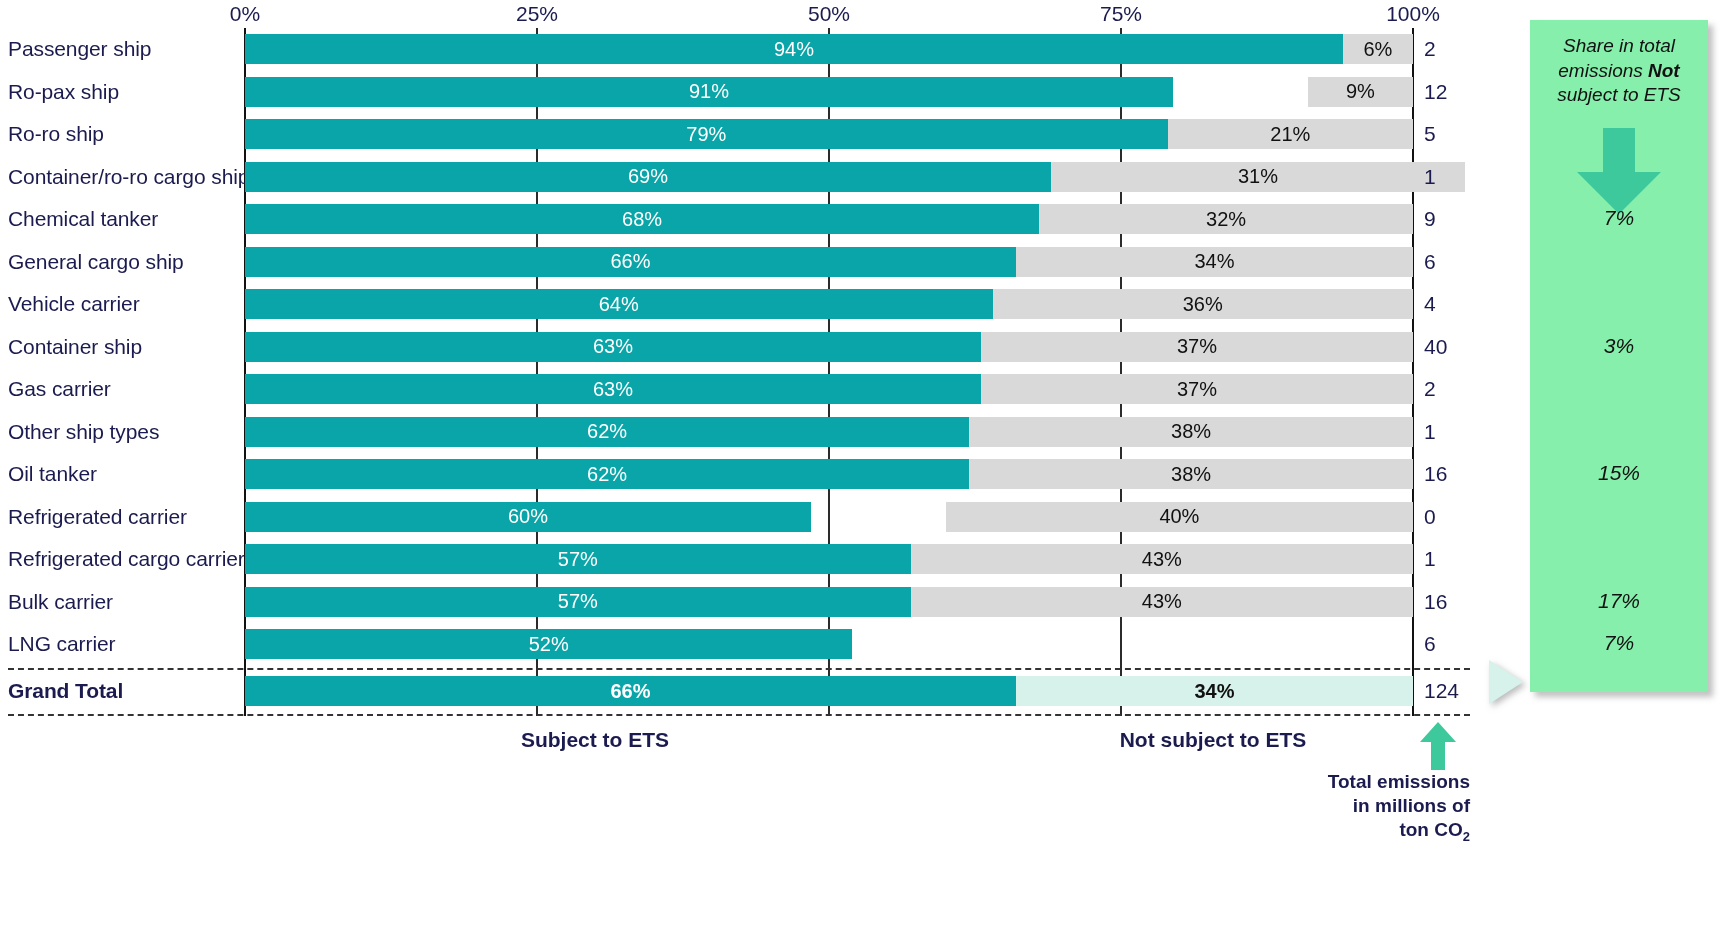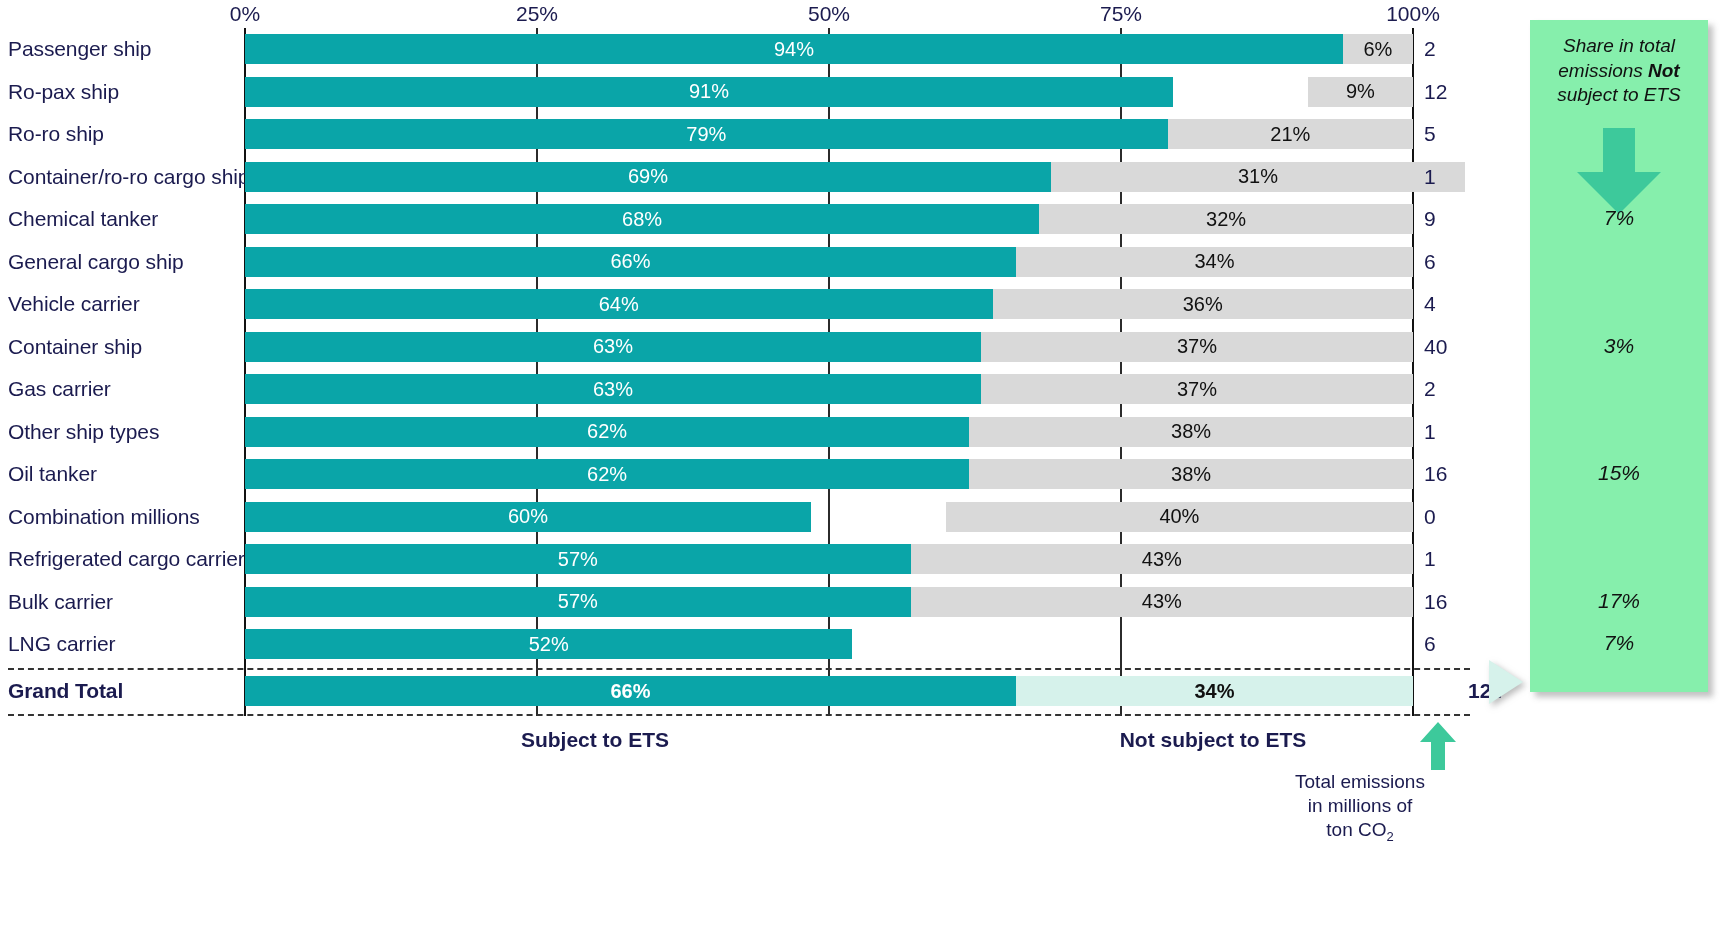--- a/index.html
+++ b/index.html
@@ -54,36 +54,36 @@
   .seg-right{ background:#D9D9D9; color:#111111; }
   .row-value{
     position:absolute; left:1424px; top:50%; transform:translateY(-50%);
     font-size:21px; color:#1b1b4f; white-space:nowrap;
   }
 
   
   .row.grand .row-label{ font-weight:bold; }
   .row.grand .seg-left{ background:#0AA5A8; color:#ffffff; font-weight:bold; }
   .row.grand .seg-right{ background:#D6F2EB; color:#111111; font-weight:bold; }
-  .row.grand .row-value{ font-weight:bold;margin-left:44px; }
+  .row.grand .row-value{ font-weight:normal; }
 
   
   .dashed-sep{
     position:absolute; left:8px; width:1462px; height:0;
     border-top:2px dashed #333333;
   }
 
   
   .legend-label{
     position:absolute; font-size:21px; font-weight:bold; color:#1b1b4f;
     white-space:nowrap; transform:translateX(-50%);
   }
   .caption-total{
-    position:absolute; font-size:19px; font-weight:normal; color:#1b1b4f;
-    text-align:center; line-height:1.25; white-space:nowrap;
+    position:absolute; font-size:19px; font-weight:bold; color:#1b1b4f;
+    text-align:right; line-height:1.25; white-space:nowrap;
   }
   .caption-total sub{ font-size:13px; }
 
   
   #side-panel{
     position:absolute; left:1530px; top:20px;
     width:178px; height:672px;
     background:#86efac;
     box-shadow:5px 5px 6px rgba(120,120,120,0.45);
   }
@@ -216,21 +216,21 @@
       </div>
       <div class="row">
         <div class="row-label">Oil tanker</div>
         <div class="bar-track">
           <div class="seg seg-left" style="width: 724.16px;">62%</div>
           <div class="seg seg-right" style="left: 724.16px; width: 443.84px;">38%</div>
         </div>
         <div class="row-value">16</div>
       </div>
       <div class="row">
-        <div class="row-label">Combination millions</div>
+        <div class="row-label">Refrigerated carrier</div>
         <div class="bar-track">
           <div class="seg seg-left" style="width: 566px;">60%</div>
           <div class="seg seg-right" style="left: 700.8px; width: 467.2px;">40%</div>
         </div>
         <div class="row-value">0</div>
       </div>
       <div class="row">
         <div class="row-label">Refrigerated cargo carrier</div>
         <div class="bar-track">
           <div class="seg seg-left" style="width: 665.76px;">57%</div>

